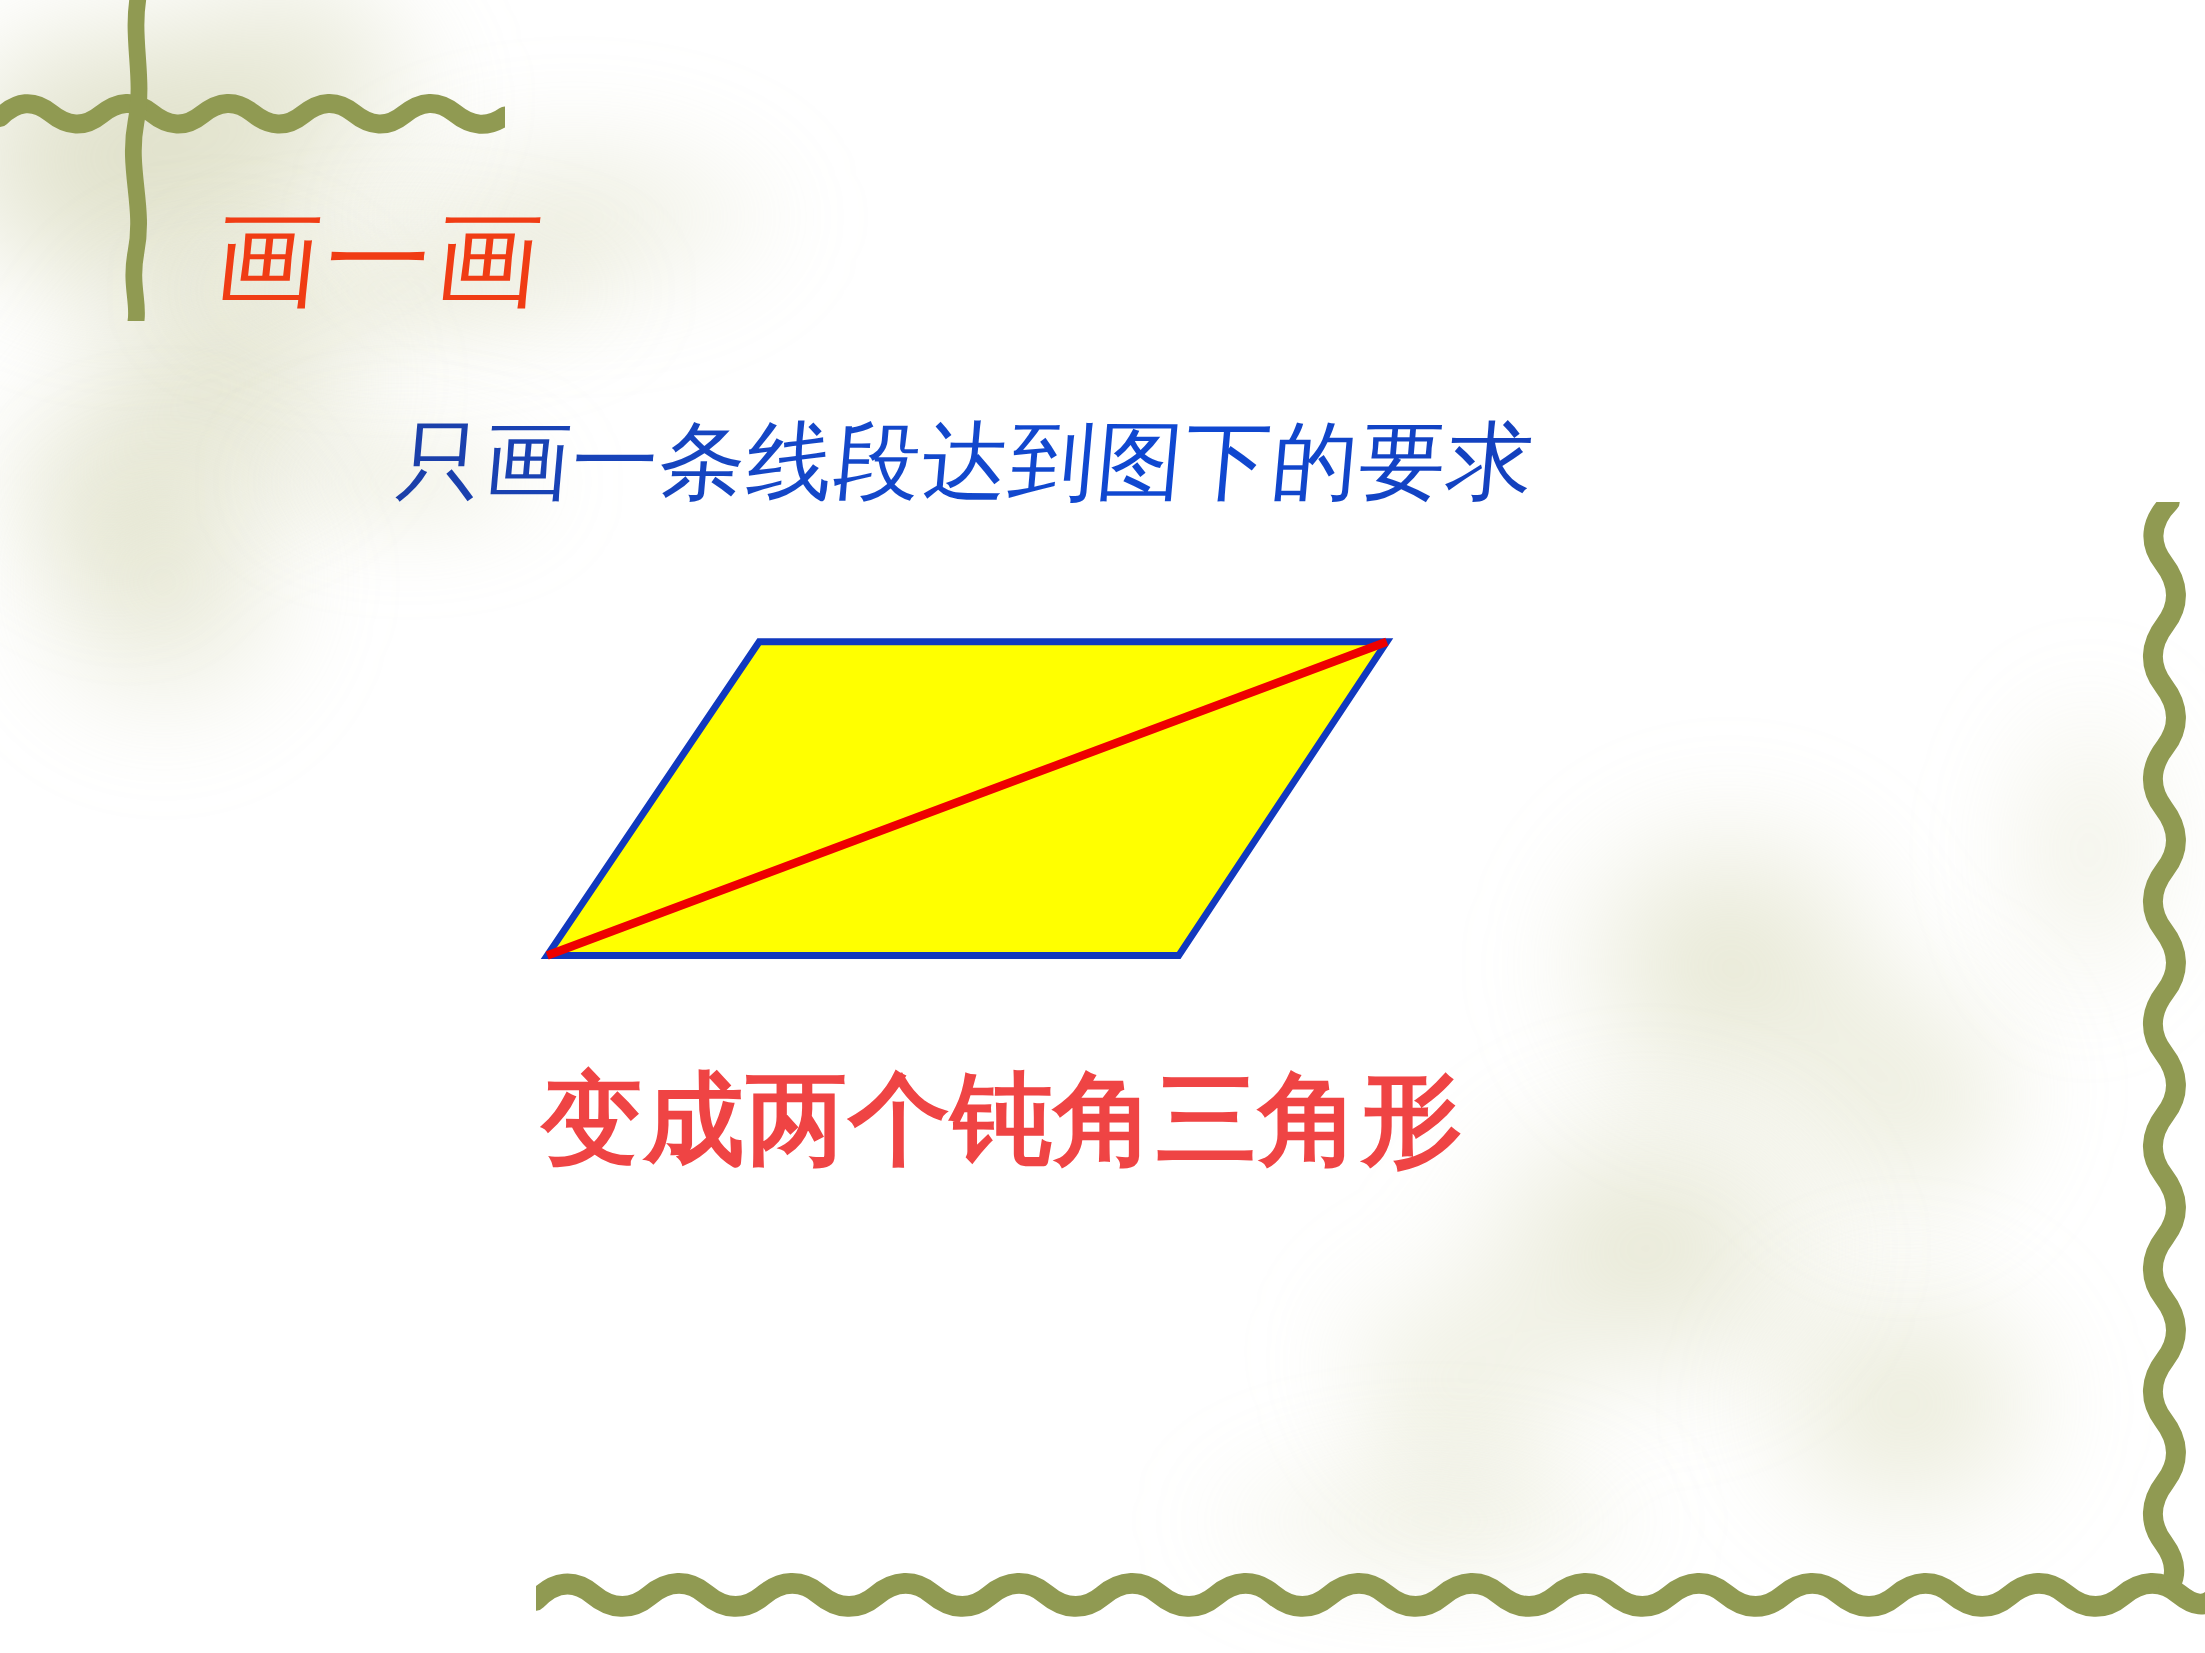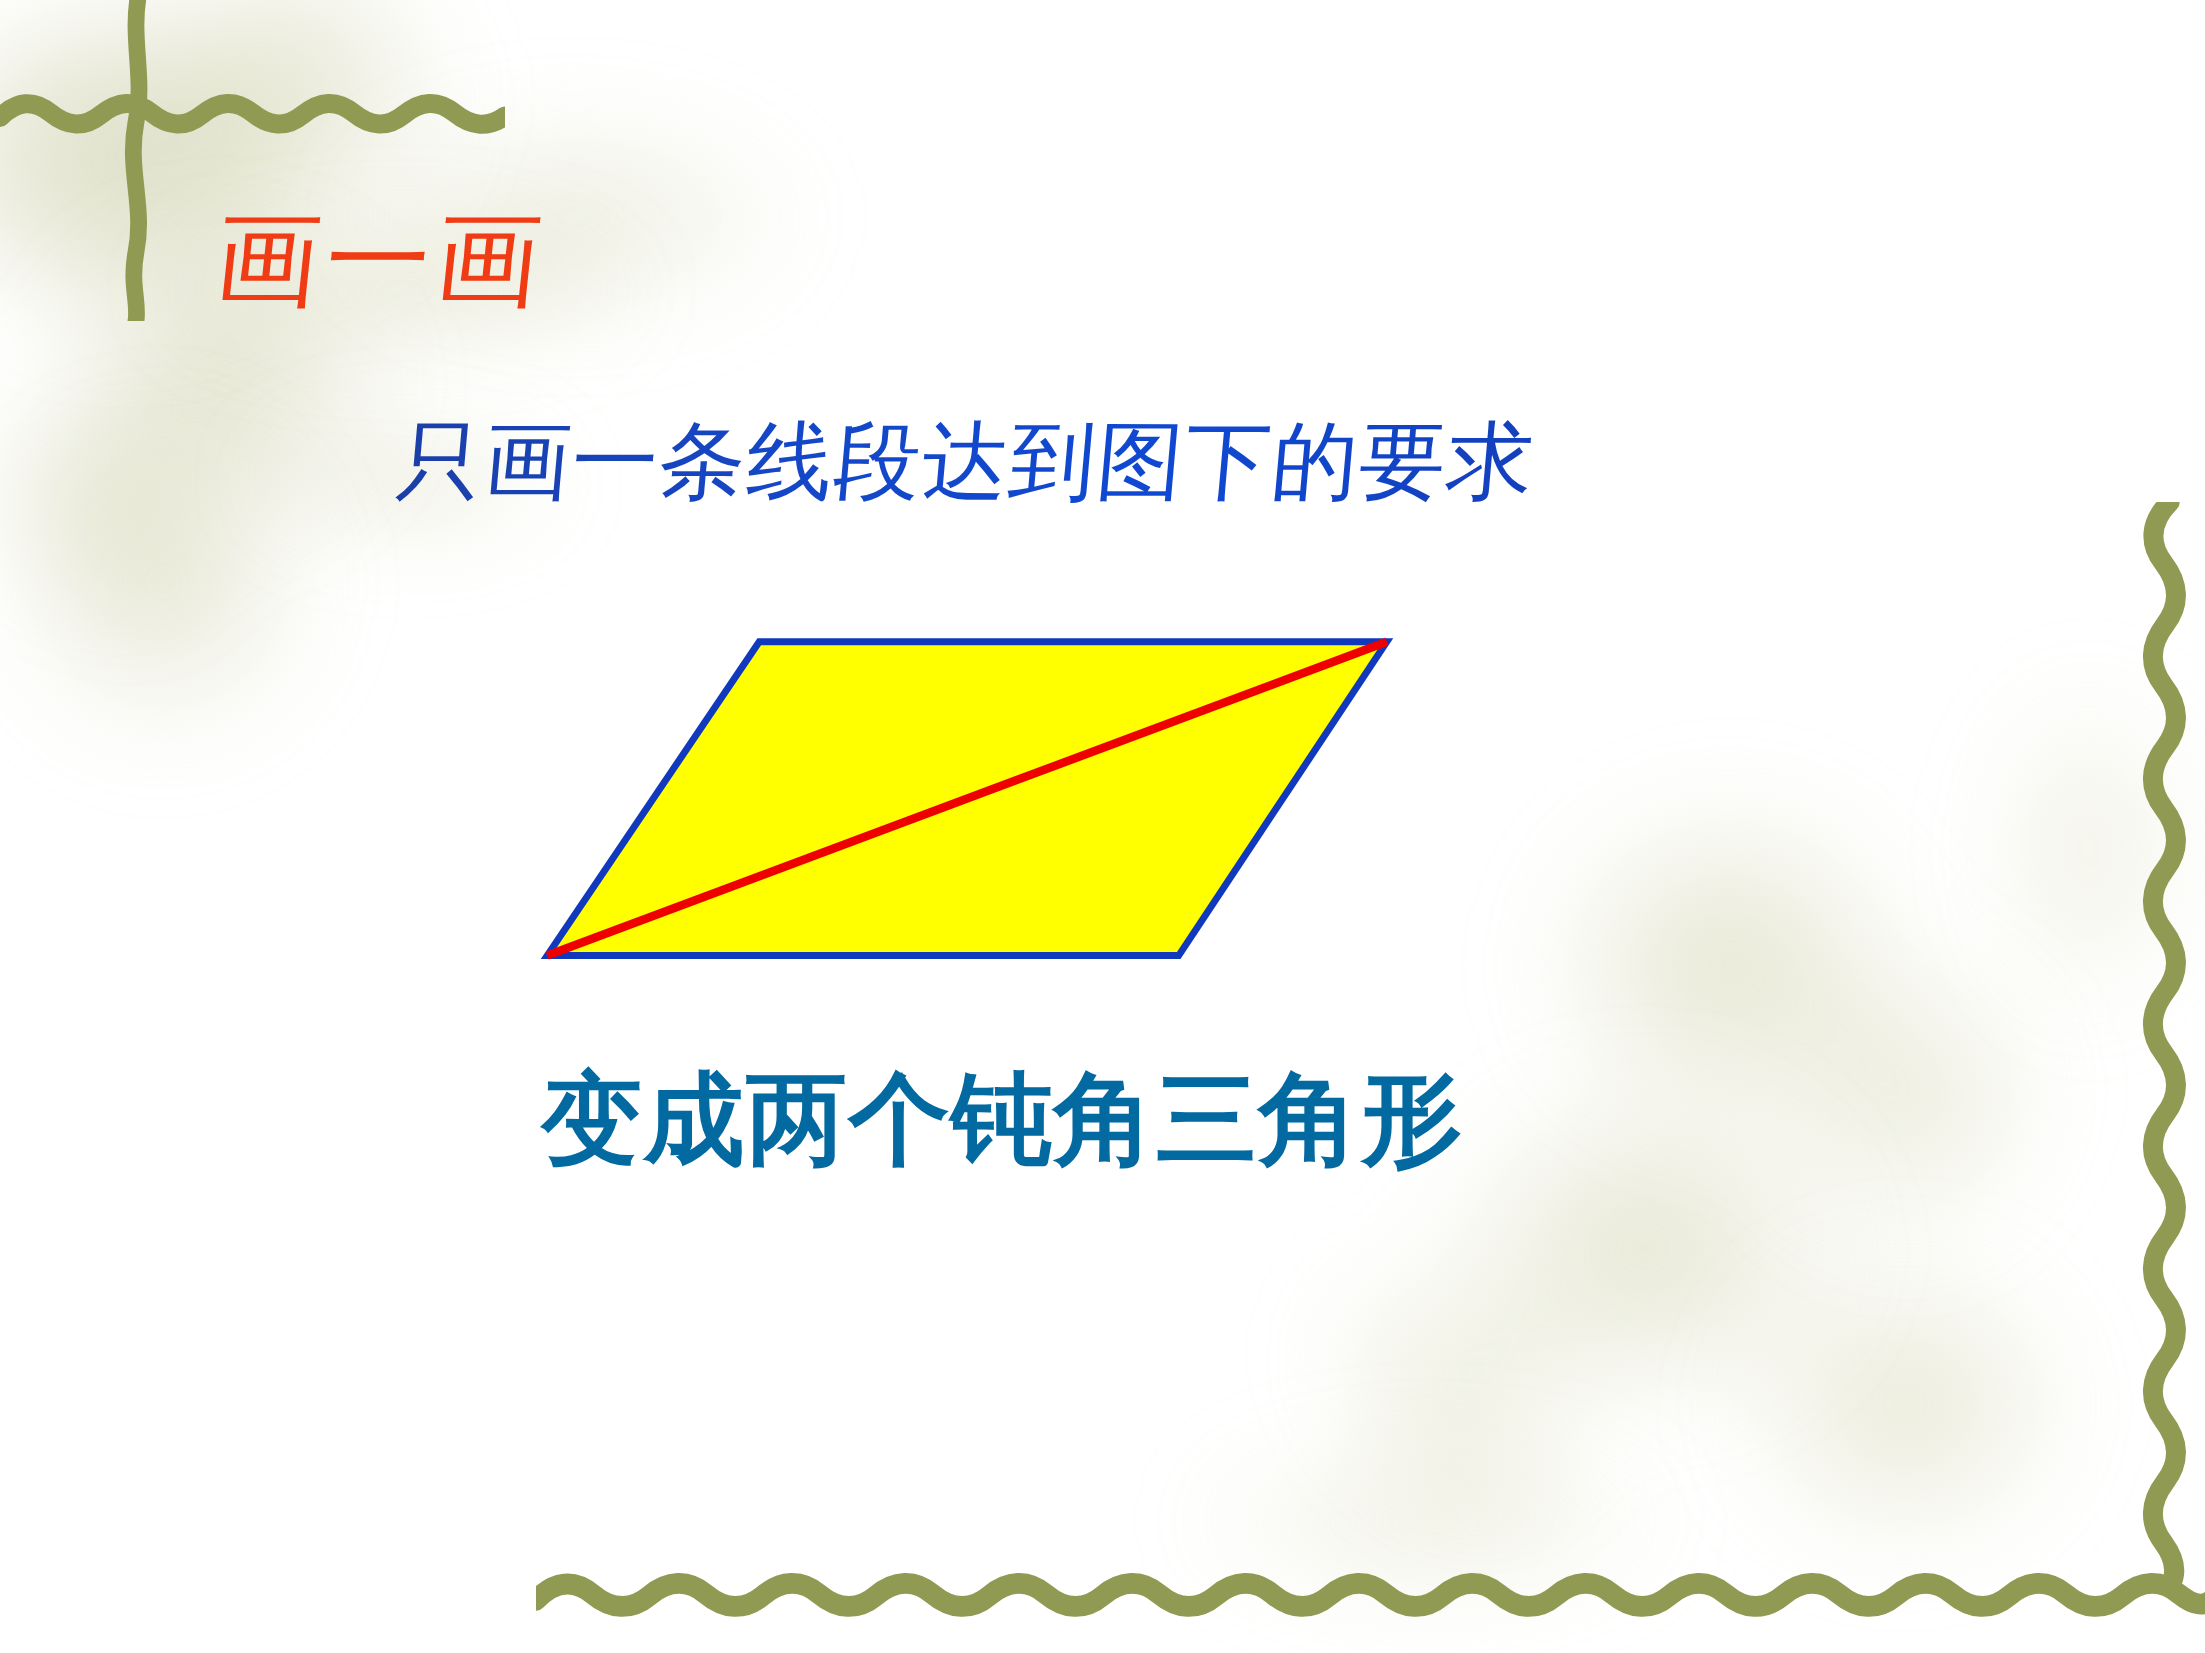--- a/index.html
+++ b/index.html
@@ -144,21 +144,21 @@
 
   #answer-caption {
     position: absolute;
     left: 541px;
     top: 1069px;
     font-family: "DejaVu Sans", "Liberation Sans", sans-serif;
     font-size: 101px;
     line-height: 1;
     font-weight: 700;
     letter-spacing: 1.5px;
-    color: #0369a1;
+    color: #ef4444;
     white-space: nowrap;
   }
 
   
   #parallelogram-figure {
     position: absolute;
     left: 505px;
     top: 605px;
     width: 934px;
     height: 398px;

